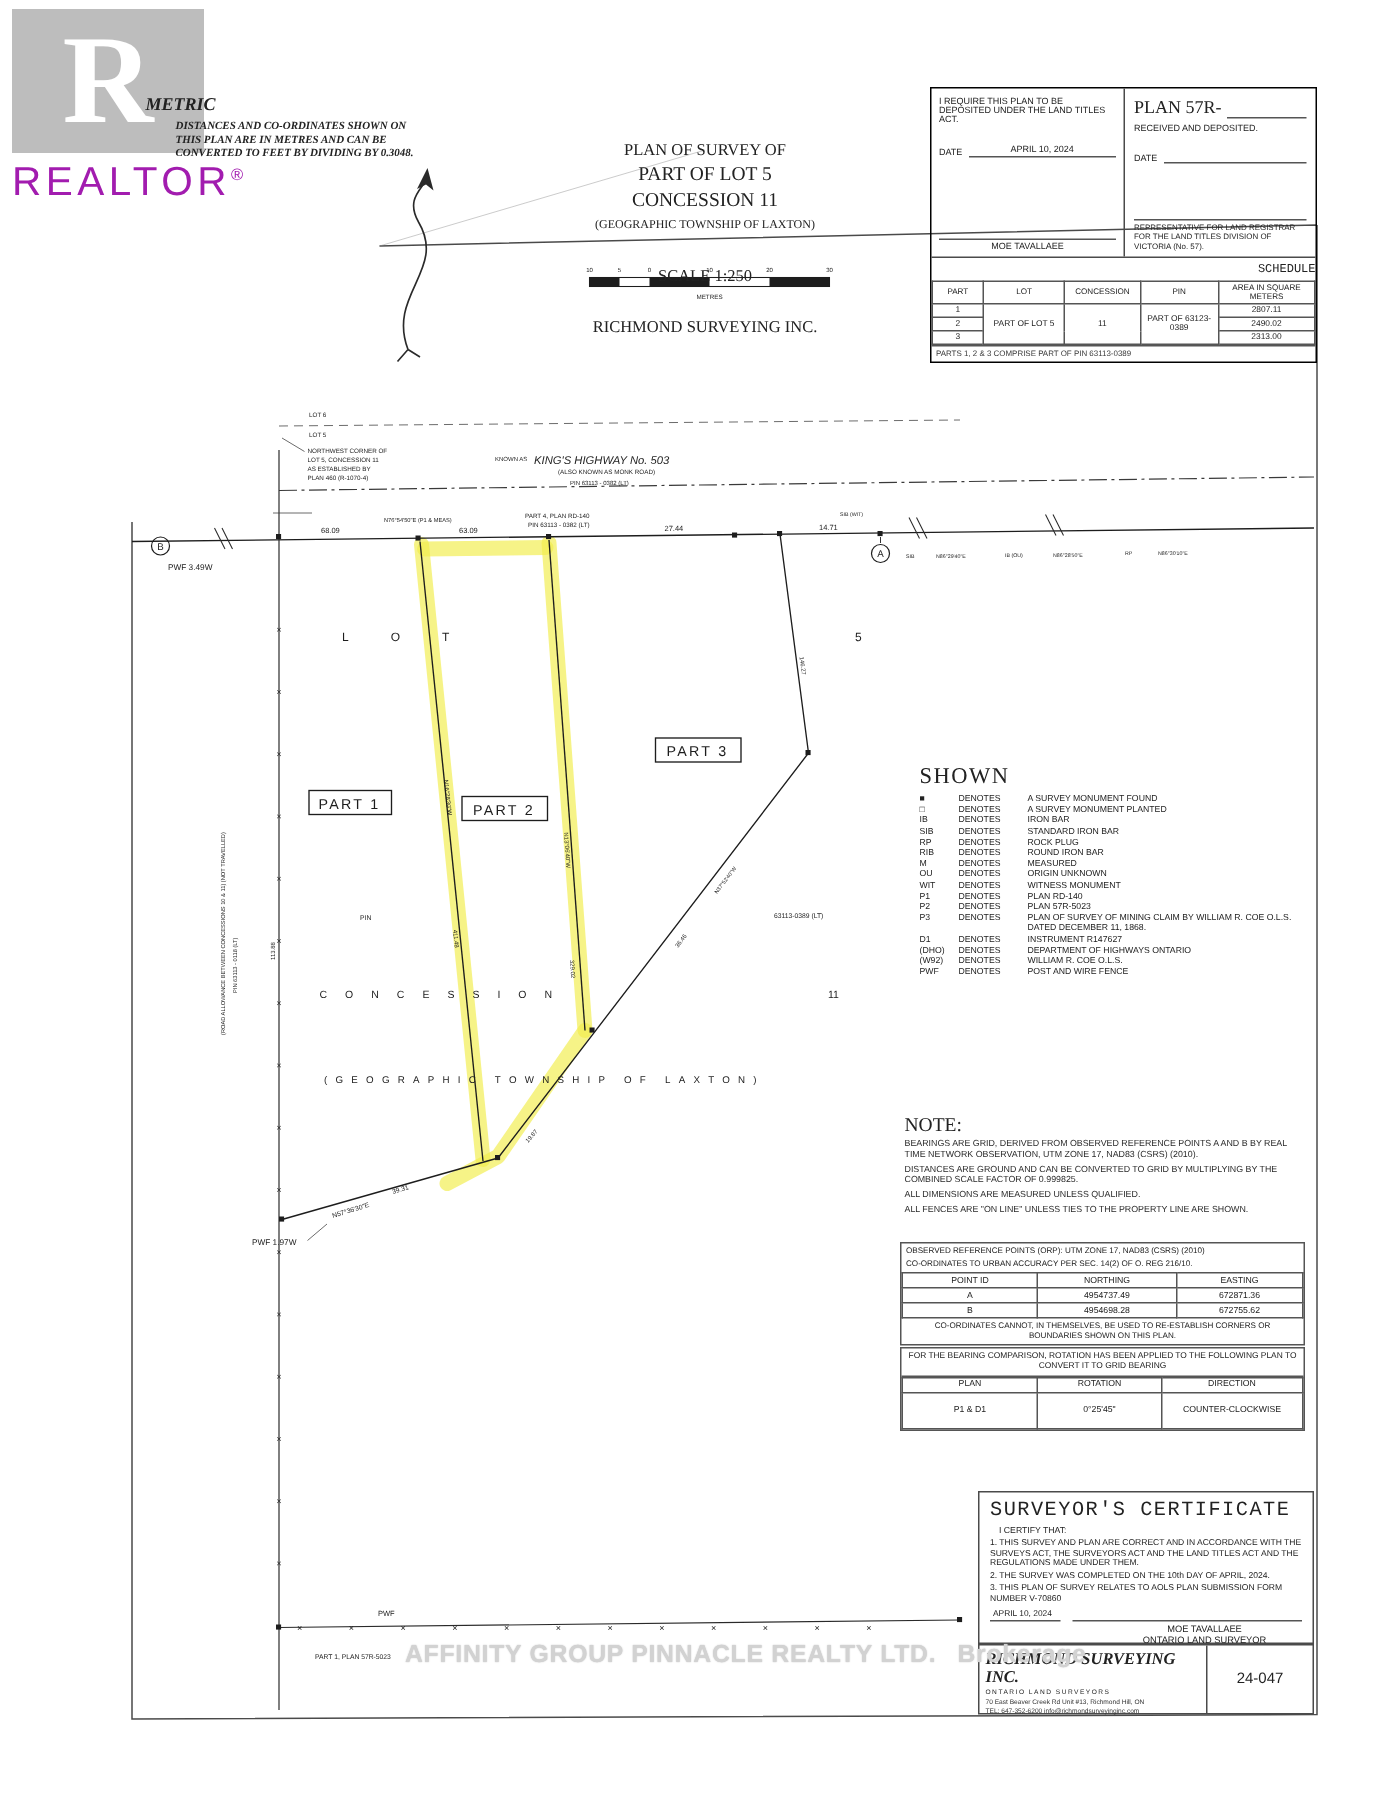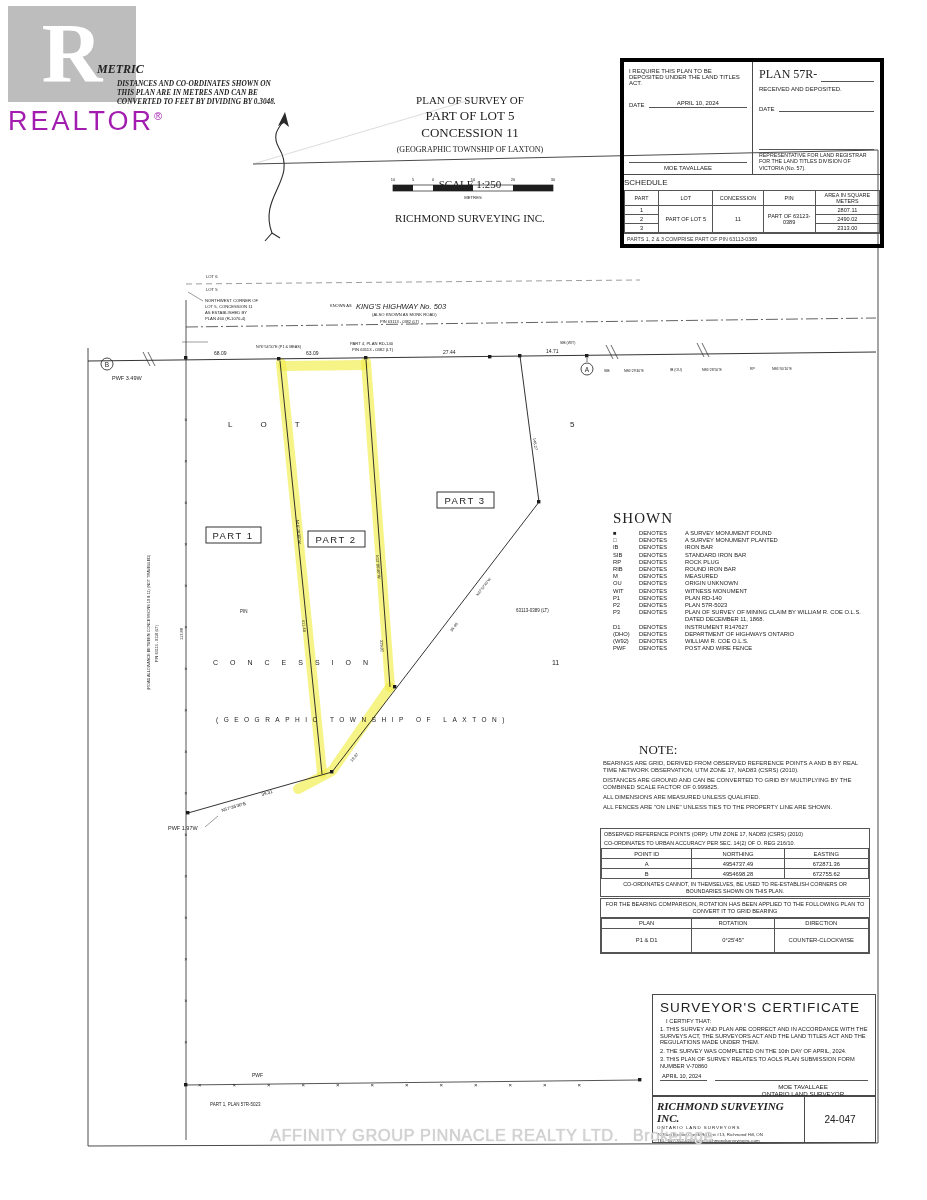--- a/index.html
+++ b/index.html
@@ -17,72 +17,72 @@
   .metric{left:97px;top:62px;width:180px;z-index:2;font-family:"Liberation Serif",serif;font-style:italic;font-weight:bold;}
   .metric-title{font-size:12px;margin-bottom:2px;}
   .metric-line{font-size:7.3px;line-height:9px;margin-left:20px;}
   
   .titleblock{left:360px;top:94px;width:220px;text-align:center;font-family:"Liberation Serif",serif;}
   .tb1{font-size:11px;} .tb2{font-size:13px;margin-top:2px;} .tb3{font-size:13px;margin-top:1px;}
   .tb4{font-size:8px;margin-top:4px;}
   .tb-scale{font-size:11px;margin-top:24px;}
   .tb-firm{font-size:11px;margin-top:22px;}
   
-  .depbox{left:620px;top:58px;width:256px;border:4px solid #000000;font-size:6px;}
+  .depbox{left:620px;top:58px;width:256px;border:1px solid #000000;font-size:6px;}
   .dep-top{display:flex;height:112px;}
   .dep-left{width:118px;border-right:1px solid #4a4a4a;padding:6px 5px 3px 5px;display:flex;flex-direction:column;}
   .dep-right{flex:1;padding:5px 6px 3px 6px;display:flex;flex-direction:column;}
   .dep-date-row{display:flex;align-items:flex-end;gap:4px;margin-top:14px;}
   .u-val{border-bottom:0.8px solid #555;flex:1;text-align:center;padding-bottom:1px;}
   .sigline{border-top:0.8px solid #555;text-align:center;padding-top:2px;margin-top:auto;}
   .plan-no{font-family:"Liberation Serif",serif;font-size:12px;display:flex;align-items:flex-end;gap:4px;}
   .plan-no .tail{flex:1;border-bottom:0.8px solid #555;height:10px;}
   .dep-received{margin-top:4px;}
   .rep-block{border-top:0.8px solid #555;padding-top:2px;margin-top:auto;font-size:5.3px;line-height:6.5px;}
-  .sched-title{border-top:1px solid #4a4a4a;text-align:left;font-size:8px;padding:3px 0;font-family:Liberation Sans, sans-serif;}
+  .sched-title{border-top:1px solid #4a4a4a;text-align:right;font-size:8px;padding:3px 0;font-family:Liberation Mono, monospace;}
   table.sched{border-collapse:collapse;width:100%;border-top:1px solid #4a4a4a;}
   table.sched th,table.sched td{border:0.8px solid #555;font-weight:normal;text-align:center;font-size:5.6px;padding:1px 1px;}
   table.sched th{font-size:5.4px;}
   .sched-foot{border-top:0.8px solid #555;font-size:5.3px;padding:2px 0 2px 3px;color:#3a3a3a;}
   
   .legend{left:613px;top:510px;width:258px;}
   .legend-title{font-family:"Liberation Serif",serif;font-size:15px;letter-spacing:1px;margin-bottom:3px;}
   .lg-row{display:flex;font-size:5.8px;line-height:7.2px;}
   .lg-sym{width:26px;} .lg-den{width:46px;} .lg-desc{flex:1;}
   
   .noteblk{left:603px;top:742px;width:270px;}
-  .note-title{font-family:"Liberation Serif",serif;font-size:13px;margin-bottom:2px;margin-left:36px;}
+  .note-title{font-family:"Liberation Serif",serif;font-size:13px;margin-bottom:2px;}
   .note-p{font-size:5.9px;line-height:7px;margin-bottom:3px;color:#2a2a2a;}
   
   .orpbox{left:600px;top:828px;width:268px;border:1px solid #555;}
   .orp-intro{font-size:5.4px;line-height:6.6px;padding:2px 3px;}
   table.mini{border-collapse:collapse;width:100%;}
   table.mini th,table.mini td{border:0.8px solid #555;font-weight:normal;font-size:5.8px;text-align:center;padding:1.5px 0;}
   .orp-foot{font-size:5.4px;line-height:6.6px;text-align:center;padding:2px 4px;}
   .rotbox{left:600px;top:898px;width:268px;border:1px solid #555;}
   .rot-head{font-size:5.6px;line-height:6.8px;text-align:center;padding:2px 4px;border-bottom:0.8px solid #555;}
   
   .certbox{left:652px;top:994px;width:224px;height:102px;border:1px solid #4a4a4a;padding:5px 7px;box-sizing:border-box;}
-  .cert-title{font-family:Liberation Sans, sans-serif;font-size:13.5px;letter-spacing:1px;}
+  .cert-title{font-family:Liberation Mono, monospace;font-size:13.5px;letter-spacing:1px;}
   .cert-intro{font-size:5.8px;margin:3px 0 2px 6px;}
   .cert-item{font-size:5.7px;line-height:6.6px;margin-bottom:2px;color:#222;}
   .cert-sig-row{display:flex;align-items:flex-end;gap:8px;margin-top:3px;}
   .cert-date{font-size:5.6px;border-bottom:0.8px solid #555;padding:0 6px 1px 2px;}
   .cert-line{flex:1;border-bottom:0.8px solid #555;height:6px;}
   .cert-name{width:130px;margin-left:auto;text-align:center;font-size:6.2px;line-height:7.5px;margin-top:2px;}
   
   .firmbox{left:652px;top:1096px;width:224px;height:47px;border:1px solid #4a4a4a;display:flex;box-sizing:border-box;}
   .firm-left{width:152px;border-right:1px solid #4a4a4a;padding:3px 4px;box-sizing:border-box;}
   .firm-name{font-family:"Liberation Serif",serif;font-style:italic;font-weight:bold;font-size:11px;}
   .firm-sub{font-size:4.4px;letter-spacing:1px;margin-top:1px;}
   .firm-addr,.firm-tel{font-size:4.4px;margin-top:1.5px;color:#333;}
   .firm-right{flex:1;display:flex;align-items:center;justify-content:center;font-size:10px;}
   
-  .brokerage{left:270px;top:1126px;display:flex;gap:14px;color:#d2d2d2;
-             font-weight:normal;font-size:16.5px;letter-spacing:0.5px;
+  .brokerage{left:270px;top:1094px;display:flex;gap:14px;color:#d2d2d2;
+             font-weight:bold;font-size:16.5px;letter-spacing:0.5px;
              text-shadow:0 0 1px #bfbfbf;z-index:3;}
 </style>
 </head>
 <body>
 
 <div class="sheet">
 
   <svg class="abs" style="left:0;top:0;" width="927" height="1200" viewBox="0 0 927 1200">
 
     <path d="M253,164 L878,150 M878,150 L878,1143 L88,1146 L88,348" fill="none" stroke="#4a4a4a" stroke-width="1"></path>

